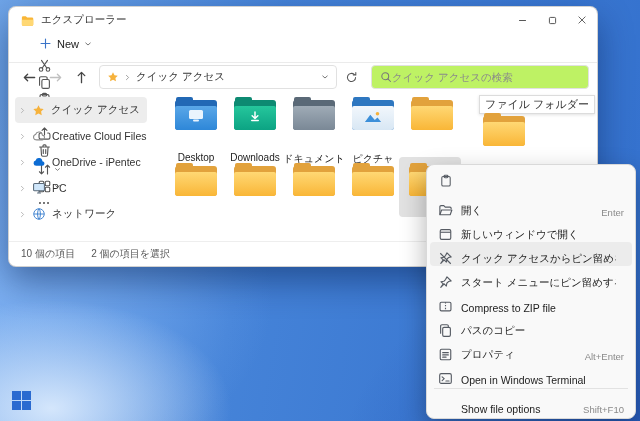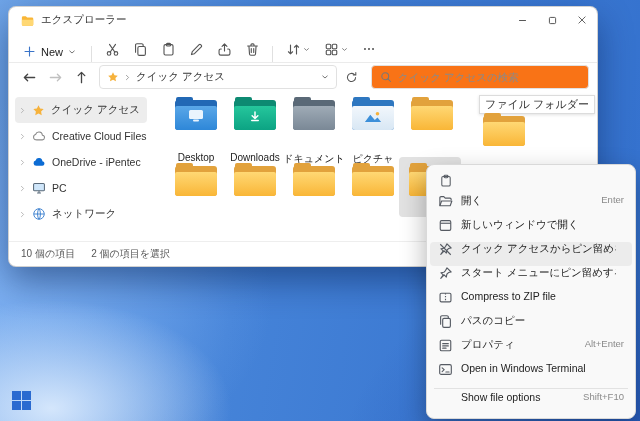--- a/index.html
+++ b/index.html
@@ -22,36 +22,36 @@
   
   .window { position:absolute; left:8px; top:6px; width:590px; height:261px;
     background:#fff; border-radius:8px; border:1px solid rgba(0,0,0,.18);
     box-shadow:0 14px 34px rgba(0,25,70,.45); overflow:hidden; z-index:1; }
 
   .titlebar { height:26px; display:flex; align-items:center; padding:0 0 0 12px; }
   .titlebar .t-label { font-size:10.5px; color:#333; margin-left:6px; }
   .titlebar .spacer { flex:1; }
   .cap-btn { width:30px; height:26px; display:flex; align-items:center; justify-content:center; }
 
-  .toolbar { height:30px; display:flex; align-items:flex-end; padding:0 6px; gap:2px;
-    border-bottom:1px solid #ebebeb; }
+  .toolbar { height:30px; display:flex; align-items:flex-start; padding:0 22px; gap:2px;
+    border-bottom:1px solid #ebebeb;flex-direction:column; }
   .btn-new { display:flex; align-items:center; gap:5px; padding:4px 8px; border-radius:4px; }
   .btn-new .nl { font-size:11px; color:#222; }
   .ib { width:26px; height:26px; border-radius:4px; display:flex; align-items:center; justify-content:center; }
   .ib-w { width:36px; gap:2px; }
   .tb-sep { width:1px; height:16px; background:#e0e0e0; margin:0 5px; }
 
   .addressbar { height:28px; display:flex; align-items:center; padding:0 8px; gap:2px; }
   .nav-btn { width:24px; height:24px; border-radius:4px; display:flex; align-items:center; justify-content:center; }
   .crumb { width:238px; height:24px; margin-left:4px; border:1px solid #e1e1e1; border-radius:4px;
     background:#fff; display:flex; align-items:center; padding:0 7px; gap:5px; }
   .crumb .c-label { font-size:10.5px; color:#333; }
   .crumb .spacer { flex:1; }
   .searchbox { flex:1; height:24px; margin-left:6px; border:1px solid #e1e1e1; border-radius:4px;
-    background:#f97316; display:flex; align-items:center; padding:0 8px; gap:6px; }
+    background:#bef264; display:flex; align-items:center; padding:0 8px; }
   .searchbox input { border:none; outline:none; background:transparent; flex:1;
     font-size:10.5px; color:#444; font-family:inherit; }
   .searchbox input::placeholder { color:#8a8a8a; }
 
   .body { position:absolute; left:0; right:0; top:84px; bottom:20px; display:flex; }
   .sidebar { width:144px; padding-top:6px; }
   .sb-item { height:26px; margin:0 6px; border-radius:4px; display:flex; align-items:center;
     padding:0 4px; gap:6px; }
   .sb-item.sel { background:#ededed; }
   .sb-label { font-size:10.5px; color:#333; white-space:nowrap; }
@@ -83,21 +83,21 @@
   .statusbar { position:absolute; left:0; right:0; bottom:0; height:20px; border-top:1px solid #eee;
     display:flex; align-items:center; padding:12px 12px; gap:16px; font-size:10px; color:#555; }
   .statusbar .right { margin-left:auto; display:flex; gap:6px; }
 
   
   .ctx { position:absolute; left:426px; top:164px; width:210px; background:#f9f9f9;
     border:1px solid #d9d9d9; border-radius:8px; box-shadow:0 10px 26px rgba(0,0,0,.3);
     padding:3px; z-index:5; }
   .ctx-quick { height:26px; display:flex; align-items:center; padding:0 2px; }
   .ctx-quick .qbtn { width:28px; height:24px; border-radius:4px; display:flex; align-items:center; justify-content:center; }
-  .ctx-item { height:24px; display:flex; align-items:flex-start; gap:8px; padding:0 8px; border-radius:4px; }
+  .ctx-item { height:24px; display:flex; align-items:flex-end; gap:8px; padding:0 8px; border-radius:4px; }
   .ctx-item.hl { background:#ececec; }
   .ctx-item .mi { width:15px; display:flex; justify-content:center; }
   .ctx-item .lbl { font-size:10.5px; color:#222; white-space:nowrap; overflow:hidden; flex:1; }
   .ctx-item .sc { font-size:9.5px; color:#8a8a8a; white-space:nowrap; }
   .ctx-sep { height:1px; background:#e2e2e2; margin:2px 4px; }
 </style>
 </head>
 <body>
 
 <div class="desktop">

